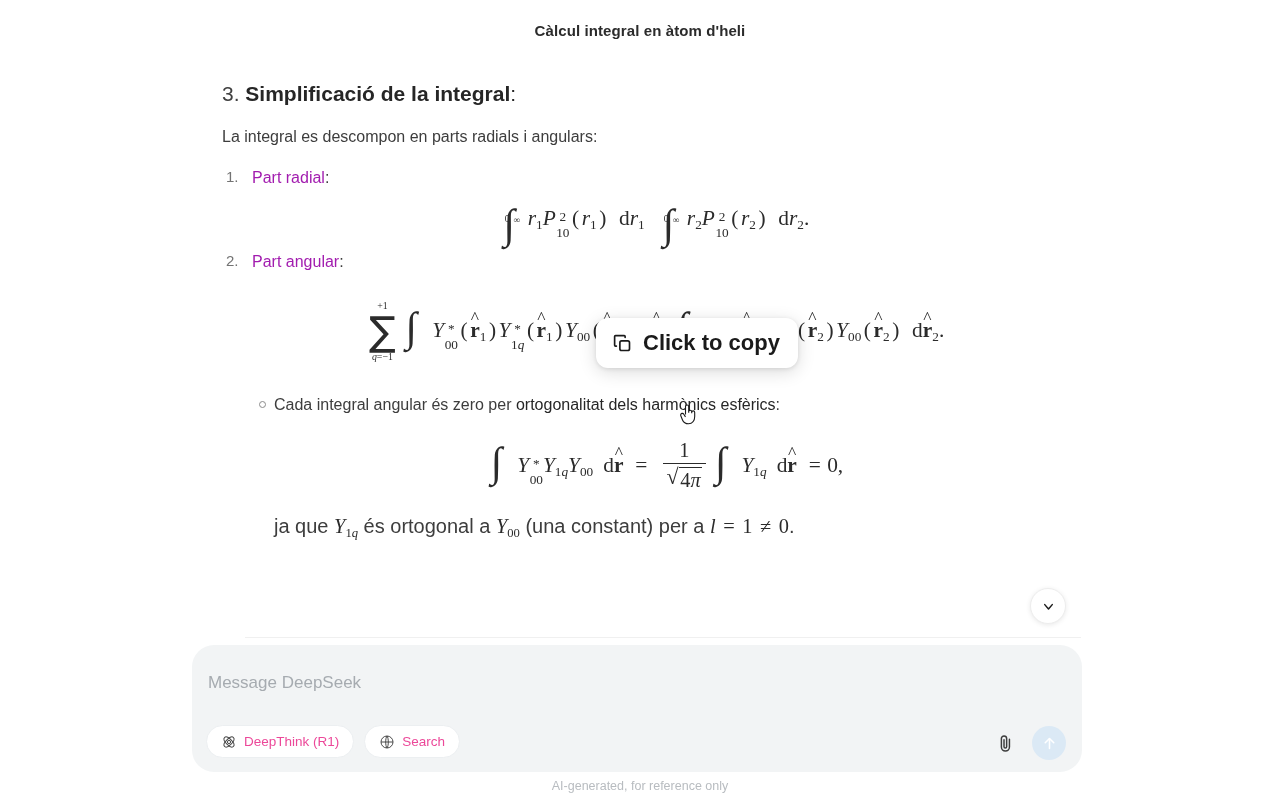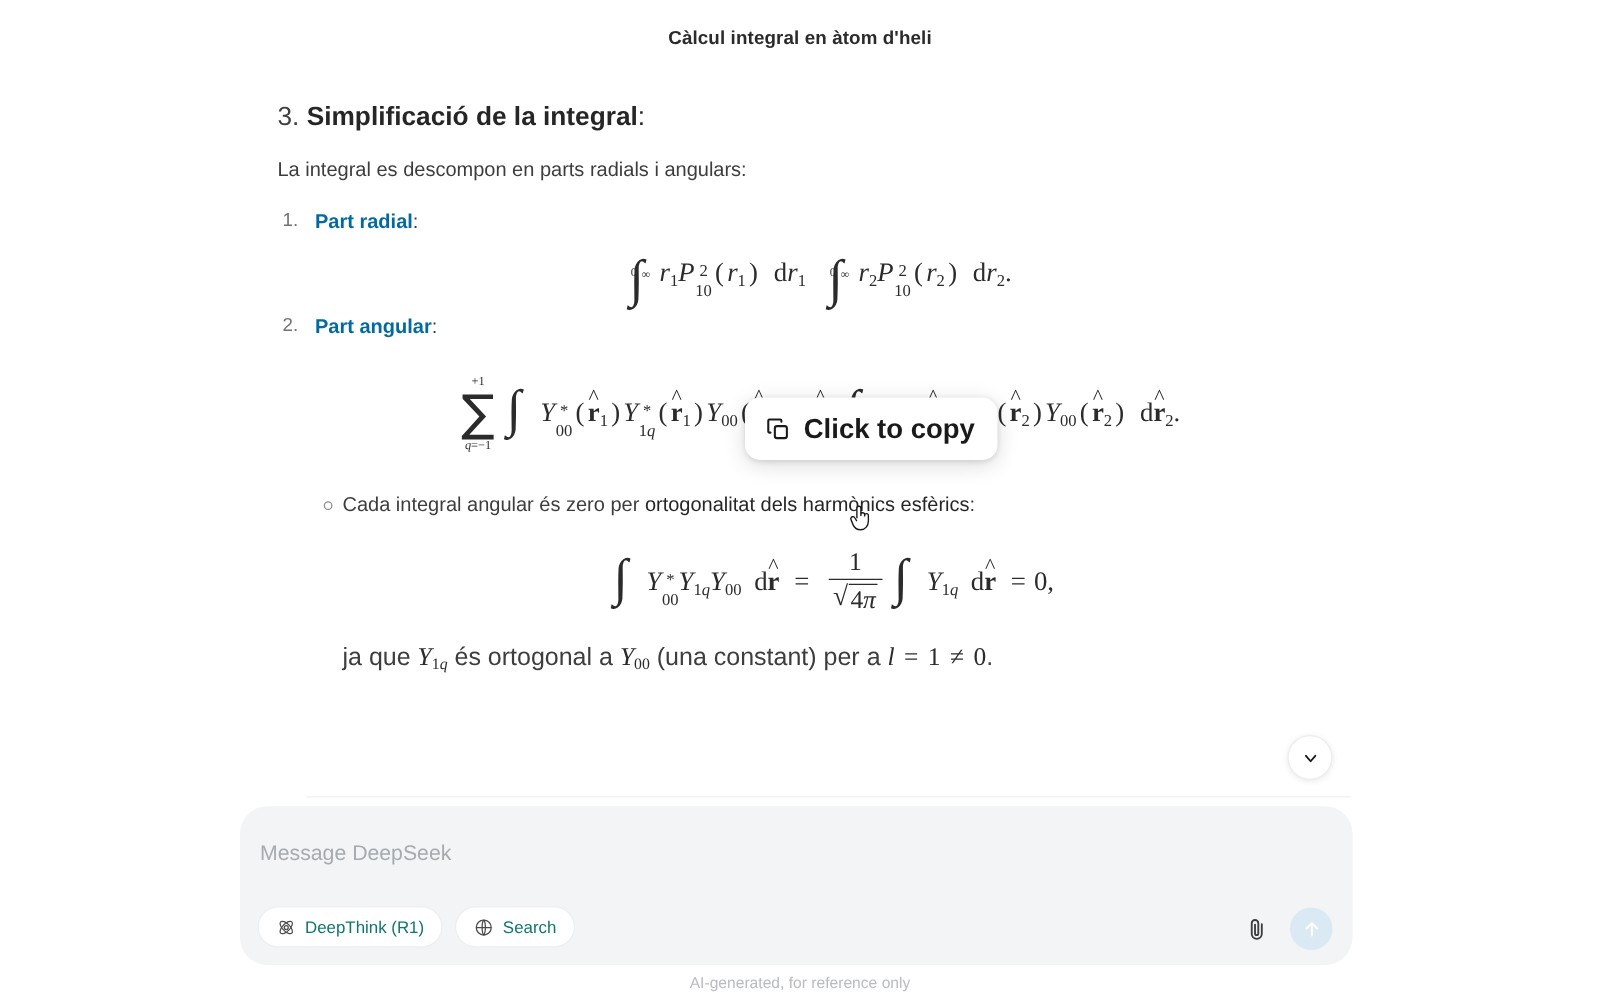--- a/index.html
+++ b/index.html
@@ -75,21 +75,21 @@
     color: #3d3d3d;
     counter-increment: item;
   }
   ol.num-list > li::before {
     content: counter(item) ".";
     position: absolute;
     left: -26px;
     color: #737373;
     font-size: 15px;
   }
-  ol.num-list > li .li-strong { font-weight: 700; color: #0369a1; }
+  ol.num-list > li .li-strong { font-weight: 400; color: #a21caf; }
 
   ul.bullet-list {
     margin: 12px 0 0 0;
     padding-left: 22px;
     list-style: none;
   }
   ul.bullet-list > li {
     position: relative;
     font-size: 16px;
     line-height: 1.6;
@@ -314,21 +314,21 @@
   .pill {
     display: inline-flex;
     align-items: center;
     gap: 7px;
     height: 33px;
     padding: 0 14px;
     border-radius: 17px;
     background: #ffffff;
     border: 1px solid #eceff1;
     font-size: 13.5px;
-    color: #0f766e;
+    color: #ec4899;
     white-space: nowrap;
     cursor: pointer;
   }
 
   .composer-actions {
     position: absolute;
     right: 16px;
     bottom: 12px;
     display: flex;
     align-items: center;

